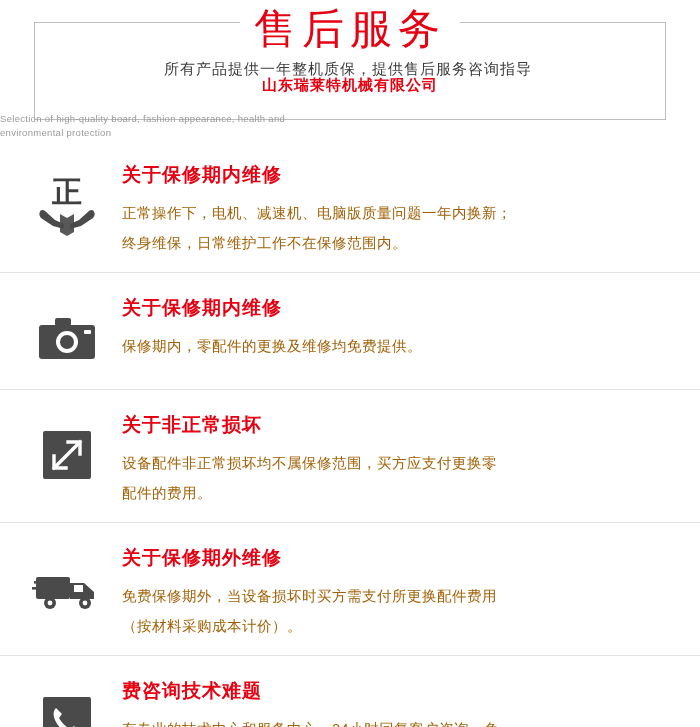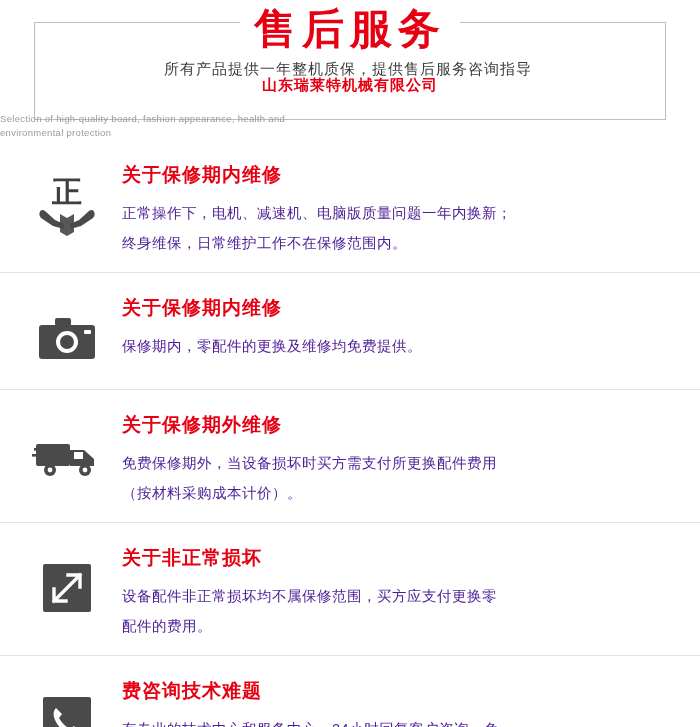--- a/index.html
+++ b/index.html
@@ -42,21 +42,21 @@
     left: 0;
     top: 4px;
     width: 700px;
     text-align: center;
   }
   .header-title-inner {
     display: inline-block;
     background: #fff;
     padding: 0 14px;
     font-size: 42px;
-    font-weight: bold;
+    font-weight: normal;
     color: #e60012;
     letter-spacing: 6px;
     line-height: 50px;
   }
   .header-sub {
     position: absolute;
     left: 0;
     top: 60px;
     width: 696px;
     text-align: center;
@@ -127,21 +127,21 @@
   .item-title {
     font-size: 19px;
     font-weight: bold;
     color: #e60012;
     letter-spacing: 1px;
     margin: 0 0 10px 0;
     line-height: 26px;
   }
   .item-desc {
     font-size: 14.5px;
-    color: #4c1d95;
+    color: #a16207;
     line-height: 30px;
     letter-spacing: .5px;
     margin: 0;
     white-space: pre-line;
   }
 </style>
 </head>
 <body>
 
 <div class="page">
@@ -193,20 +193,36 @@
             <rect x="25" y="17" width="16" height="8" rx="2"></rect>
             <circle cx="37" cy="41" r="11" fill="#ffffff"></circle>
             <circle cx="37" cy="41" r="7" fill="#4a4a4a"></circle>
             <rect x="54" y="29" width="7" height="4" rx="1" fill="#ffffff"></rect>
           </g>
         </svg>
       </div>
       <div class="item-text">
         <div class="item-title">关于保修期内维修</div>
         <div class="item-desc">保修期内，零配件的更换及维修均免费提供。</div>
+      </div>
+    </div>
+
+    <div class="item">
+      <div class="icon-box">
+        <svg width="74" height="74" viewBox="0 0 74 74">
+          <g>
+            <rect x="13" y="13" width="48" height="48" rx="2" fill="#4a4a4a"></rect>
+            <path d="M24 50 L50 24 M50 24 L38 24 M50 24 L50 36 M24 50 L36 50 M24 50 L24 38" stroke="#ffffff" stroke-width="3.4" fill="none" stroke-linecap="square"></path>
+          </g>
+        </svg>
+      </div>
+      <div class="item-text">
+        <div class="item-title">关于非正常损坏</div>
+        <div class="item-desc">设备配件非正常损坏均不属保修范围，买方应支付更换零
+配件的费用。</div>
       </div>
     </div>
 
     <div class="item">
       <div class="icon-box">
         <svg width="74" height="74" viewBox="0 0 74 74">
           <g fill="#4a4a4a">
             <rect x="6" y="26" width="34" height="22" rx="2"></rect>
             <path d="M40 32 L54 32 L64 41 L64 48 L40 48 Z"></path>
             <rect x="44" y="34" width="9" height="7" fill="#ffffff"></rect>
@@ -224,36 +240,20 @@
         <div class="item-desc">免费保修期外，当设备损坏时买方需支付所更换配件费用
 （按材料采购成本计价）。</div>
       </div>
     </div>
 
     <div class="item">
       <div class="icon-box">
         <svg width="74" height="74" viewBox="0 0 74 74">
           <g>
             <rect x="13" y="13" width="48" height="48" rx="2" fill="#4a4a4a"></rect>
-            <path d="M24 50 L50 24 M50 24 L38 24 M50 24 L50 36 M24 50 L36 50 M24 50 L24 38" stroke="#ffffff" stroke-width="3.4" fill="none" stroke-linecap="square"></path>
-          </g>
-        </svg>
-      </div>
-      <div class="item-text">
-        <div class="item-title">关于非正常损坏</div>
-        <div class="item-desc">设备配件非正常损坏均不属保修范围，买方应支付更换零
-配件的费用。</div>
-      </div>
-    </div>
-
-    <div class="item">
-      <div class="icon-box">
-        <svg width="74" height="74" viewBox="0 0 74 74">
-          <g>
-            <rect x="13" y="13" width="48" height="48" rx="2" fill="#4a4a4a"></rect>
             <path d="M26 24 C24 26 23 29 24 33 C26 41 33 48 41 50 C45 51 48 50 50 48 L44 42 L40 45 C36 43 31 38 29 34 L32 30 Z" fill="#ffffff"></path>
           </g>
         </svg>
       </div>
       <div class="item-text">
         <div class="item-title">费咨询技术难题</div>
         <div class="item-desc">有专业的技术中心和服务中心，24小时回复客户咨询，免
 费咨询技术难题。</div>
       </div>
     </div>

